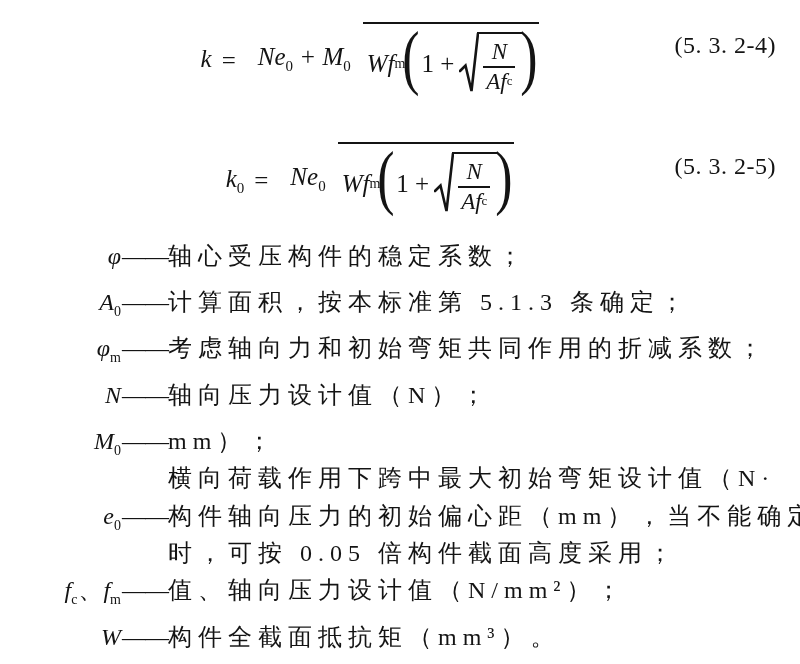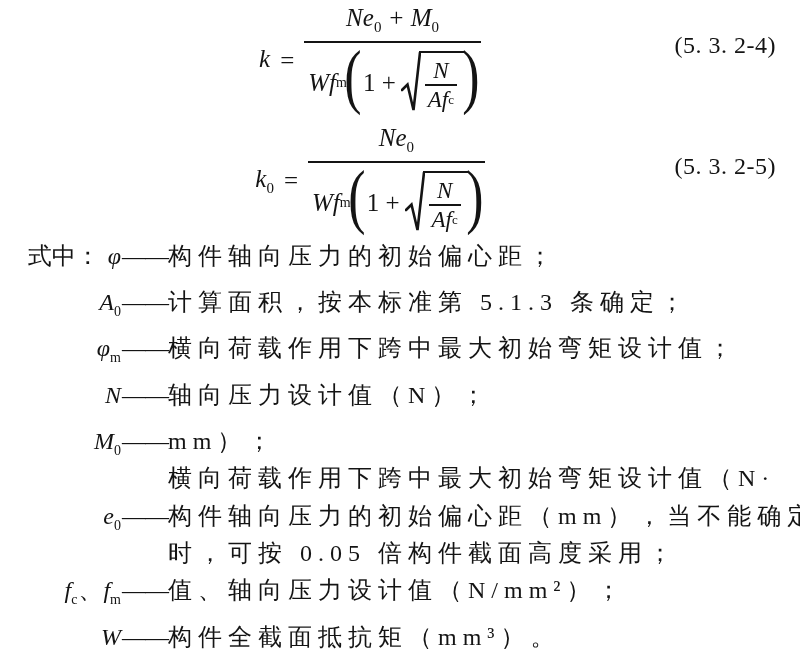--- a/index.html
+++ b/index.html
@@ -9,21 +9,21 @@
     overflow:hidden;
   }
   
   .eq-row{position:relative;display:flex;justify-content:center;align-items:center;}
   .eq-row.first{height:118px;padding-top:2px;}
   .eq-row.second{height:106px;margin-top:8px;}
   .eq-body{display:flex;align-items:center;font-size:25px;margin-left:-60px;}
   .eq-body i{font-style:italic;}
   .eq-body sub{font-size:15px;font-style:normal;}
   .meq{margin:0 10px;font-style:normal;}
-  .frac{display:inline-flex;flex-direction:column;align-items:center;}
+  .frac{display:inline-flex;flex-direction:row;align-items:center;}
   .fnum{padding:0 12px 5px;white-space:nowrap;}
   .fden{border-top:2.5px solid currentColor;padding:4px 4px 0;display:inline-flex;align-items:center;white-space:nowrap;}
   .fden sub{font-size:14px;}
   .bigp{font-size:72px;line-height:1;display:inline-block;transform:scaleX(0.72);
         position:relative;top:-7px;margin:0 -6px;font-style:normal;}
   .one{margin:0 3px 0 4px;font-style:normal;}
   .sqrt{display:inline-flex;align-items:flex-start;margin-left:2px;}
   .radsvg{display:block;margin:0 -2px 0 0;flex:none;}
   .radicand{border-top:2.5px solid currentColor;padding:3px 8px 0 6px;}
   .ifrac{display:inline-flex;flex-direction:column;align-items:center;font-size:23px;line-height:1.12;}
@@ -111,46 +111,45 @@
         </span>
       </span>
     </div>
     <span class="eq-label">(5. 3. 2-5)</span>
   </div>
 
   <div class="defs">
 
     <div class="def-row">
       <div class="def-left">
-        <span class="intro">式中：</span>
         <span class="sym"><i>φ</i><sub></sub></span>
         <span class="dash">——</span>
       </div>
       <div class="def-text">
-        <div class="def-line">构件轴向压力的初始偏心距；</div>
+        <div class="def-line">轴心受压构件的稳定系数；</div>
       </div>
     </div>
 
     <div class="def-row">
       <div class="def-left">
         <span class="sym"><i>A</i><sub>0</sub></span>
         <span class="dash">——</span>
       </div>
       <div class="def-text">
         <div class="def-line">计算面积，按本标准第 5.1.3 条确定；</div>
       </div>
     </div>
 
     <div class="def-row">
       <div class="def-left">
         <span class="sym"><i>φ</i><sub>m</sub></span>
         <span class="dash">——</span>
       </div>
       <div class="def-text">
-        <div class="def-line">横向荷载作用下跨中最大初始弯矩设计值；</div>
+        <div class="def-line">考虑轴向力和初始弯矩共同作用的折减系数；</div>
       </div>
     </div>
 
     <div class="def-row">
       <div class="def-left">
         <span class="sym"><i>N</i><sub></sub></span>
         <span class="dash">——</span>
       </div>
       <div class="def-text">
         <div class="def-line">轴向压力设计值（N）；</div>

